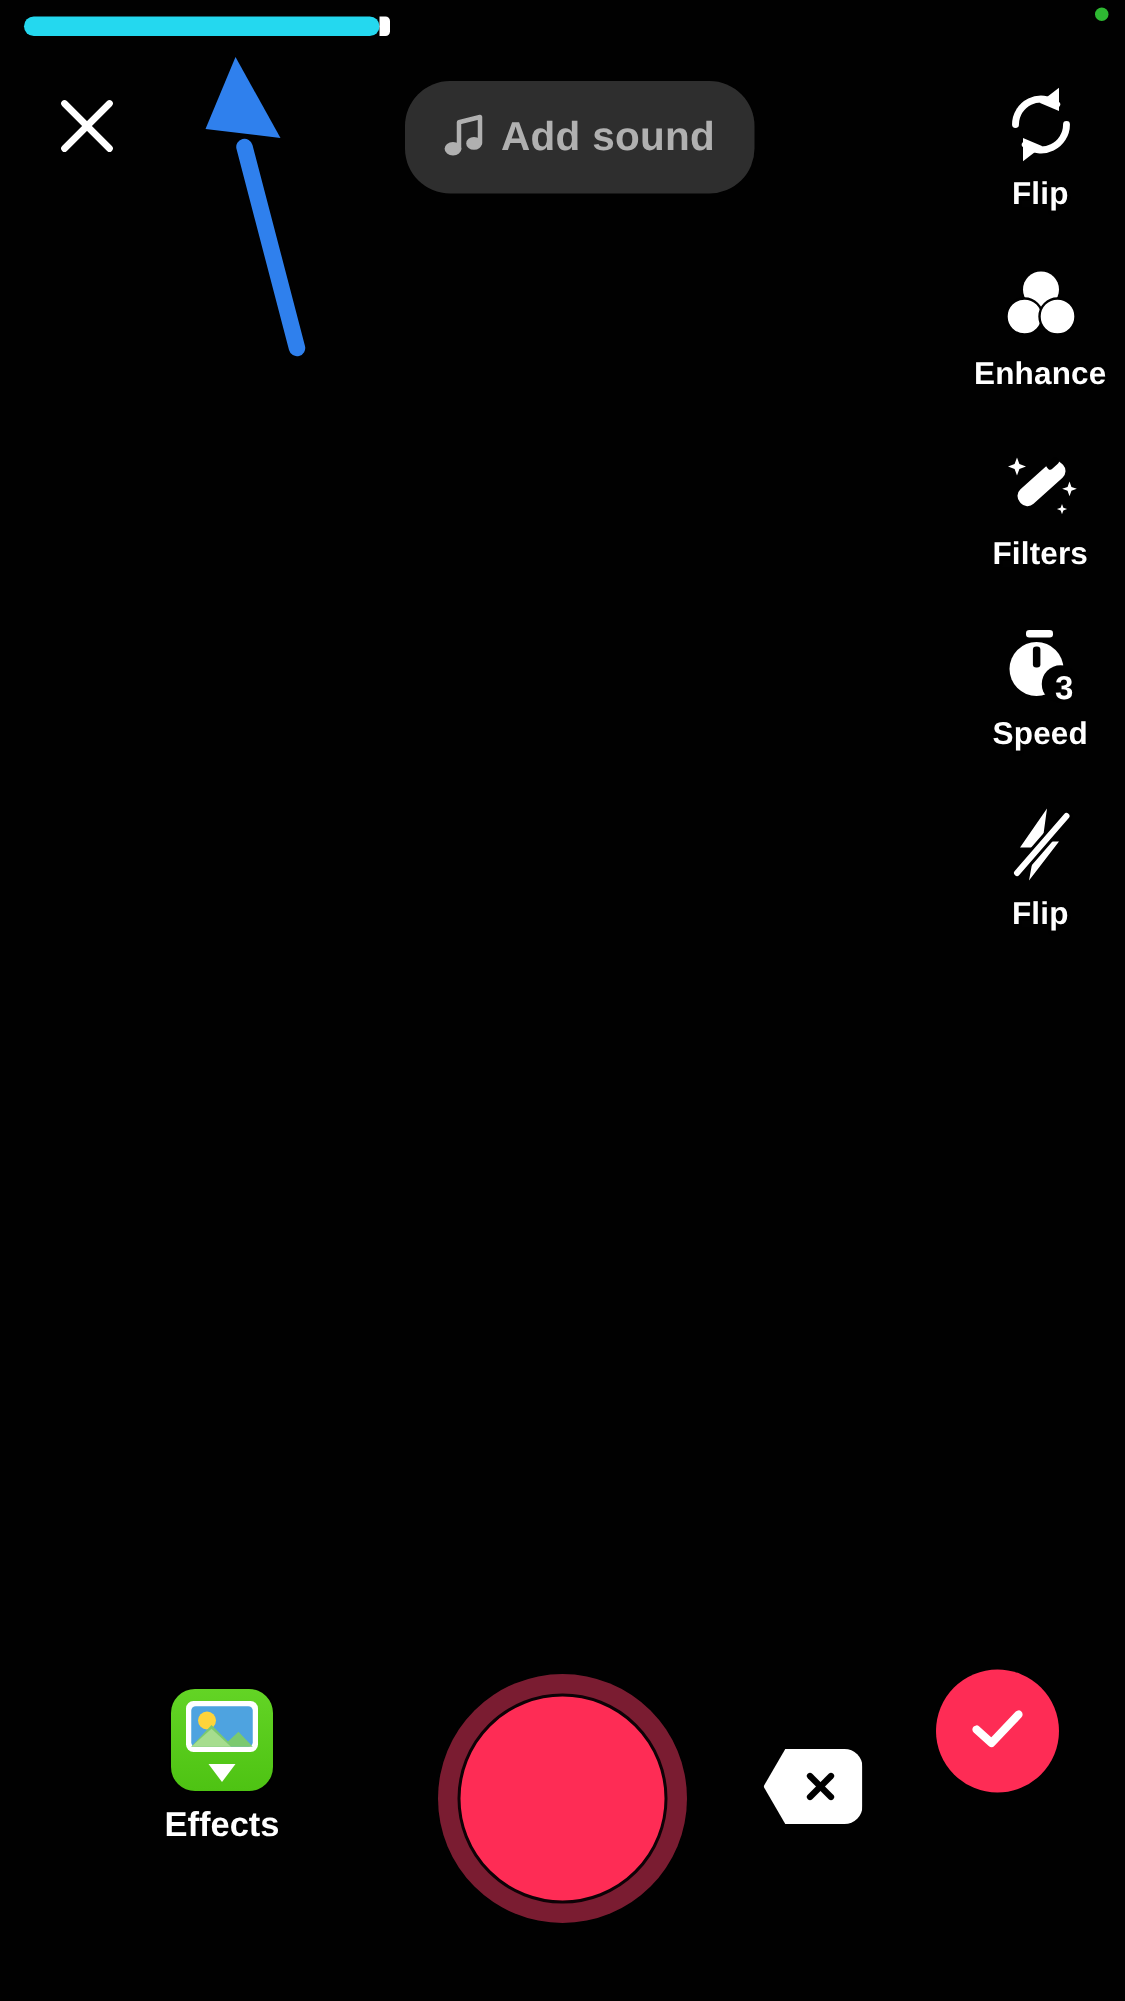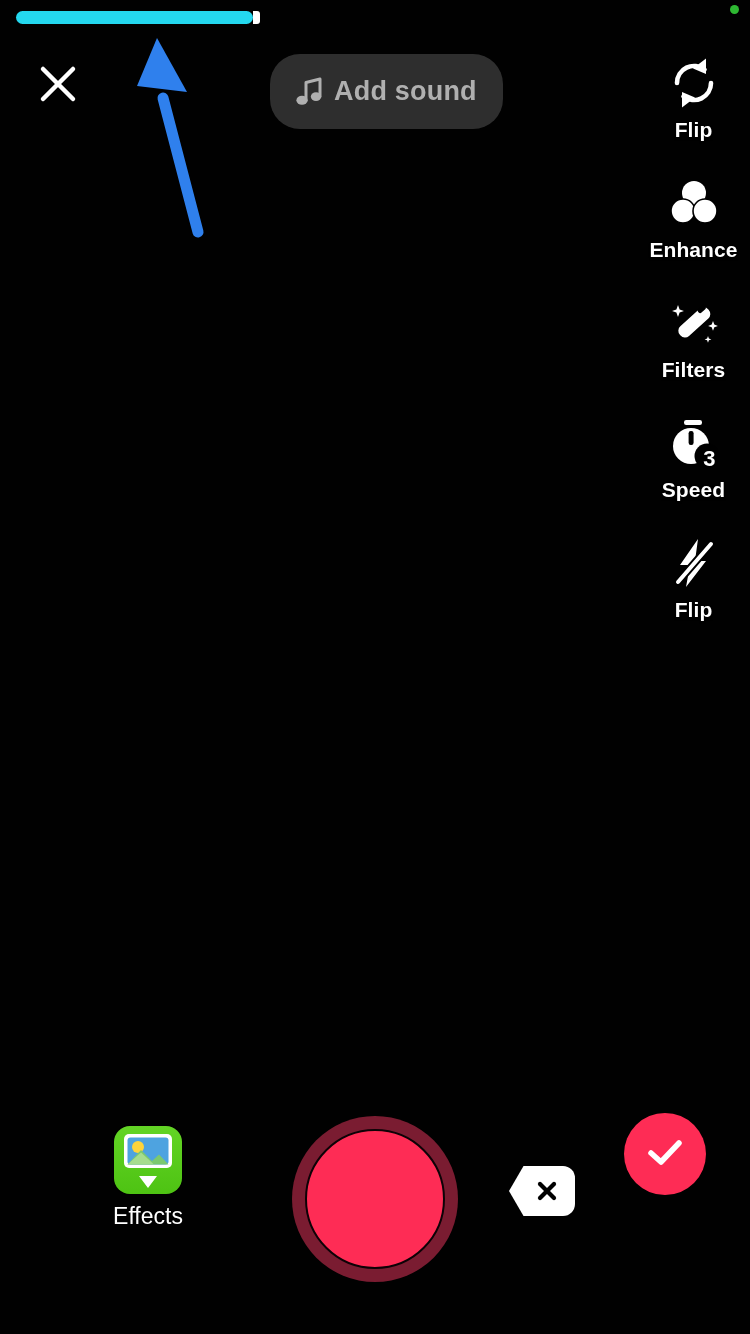--- a/index.html
+++ b/index.html
@@ -182,21 +182,21 @@
     border-radius: 16px;
     background: linear-gradient(180deg, #63d425 0%, #4ec313 100%);
     position: relative;
     overflow: hidden;
     box-shadow: 0 0 0 1px rgba(0,0,0,0.15);
   }
   #effects-label {
     margin-top: 9px;
     color: #ffffff;
     font-size: 23px;
-    font-weight: normal;
+    font-weight: bold;
   }
 
   #record-button {
     position: absolute;
     left: 292px;
     top: 12px;
     width: 166px;
     height: 166px;
     border-radius: 50%;
     background: #7a1c31;

